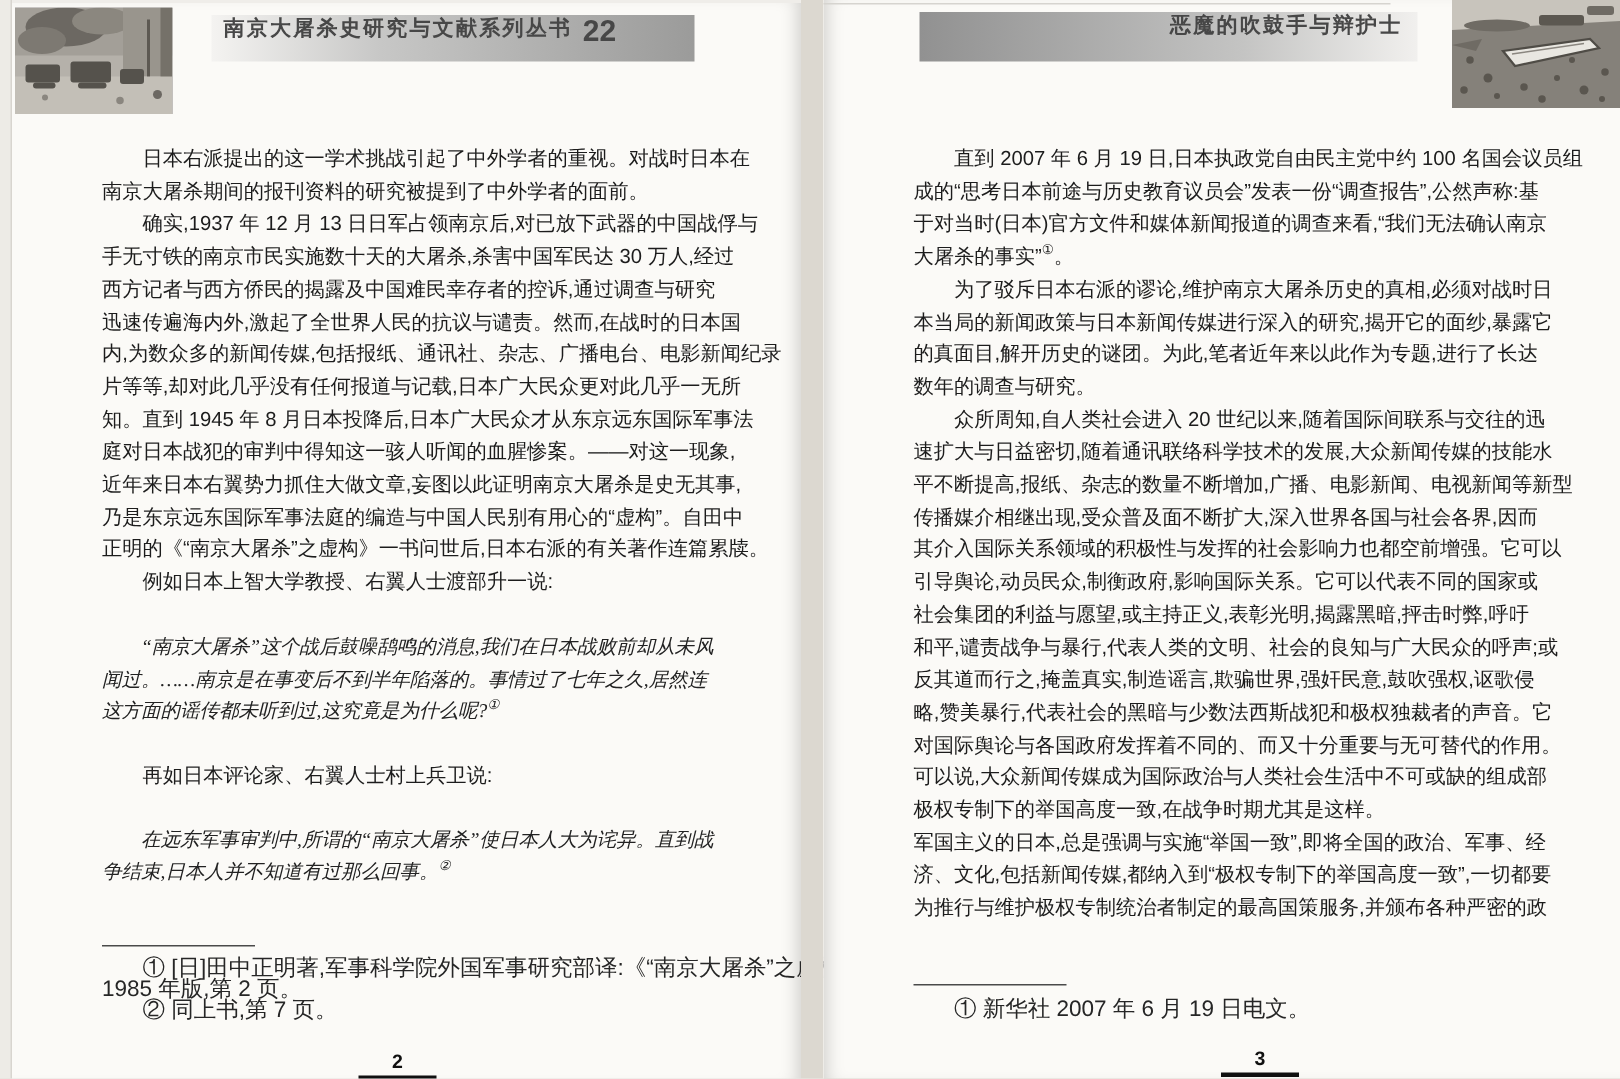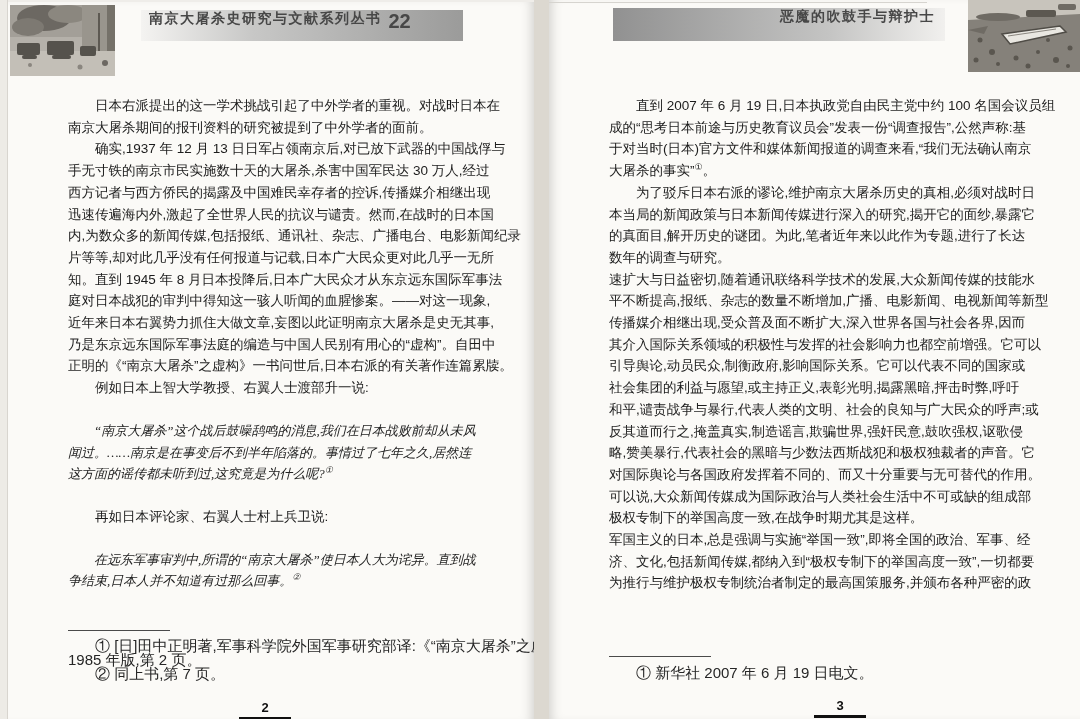--- a/index.html
+++ b/index.html
@@ -85,21 +85,21 @@
   </div>
 
   <div class="body-col" id="left-body">
       <div class="block paragraph">
         <div class="line first">日本右派提出的这一学术挑战引起了中外学者的重视。对战时日本在</div>
         <div class="line">南京大屠杀期间的报刊资料的研究被提到了中外学者的面前。</div>
       </div>
       <div class="block paragraph">
         <div class="line first">确实,1937 年 12 月 13 日日军占领南京后,对已放下武器的中国战俘与</div>
         <div class="line">手无寸铁的南京市民实施数十天的大屠杀,杀害中国军民达 30 万人,经过</div>
-        <div class="line">西方记者与西方侨民的揭露及中国难民幸存者的控诉,传播媒介相继出现</div>
+        <div class="line">西方记者与西方侨民的揭露及中国难民幸存者的控诉,通过调查与研究</div>
         <div class="line">迅速传遍海内外,激起了全世界人民的抗议与谴责。然而,在战时的日本国</div>
         <div class="line">内,为数众多的新闻传媒,包括报纸、通讯社、杂志、广播电台、电影新闻纪录</div>
         <div class="line">片等等,却对此几乎没有任何报道与记载,日本广大民众更对此几乎一无所</div>
         <div class="line">知。直到 1945 年 8 月日本投降后,日本广大民众才从东京远东国际军事法</div>
         <div class="line">庭对日本战犯的审判中得知这一骇人听闻的血腥惨案。——对这一现象,</div>
         <div class="line">近年来日本右翼势力抓住大做文章,妄图以此证明南京大屠杀是史无其事,</div>
         <div class="line">乃是东京远东国际军事法庭的编造与中国人民别有用心的“虚构”。自田中</div>
         <div class="line">正明的《“南京大屠杀”之虚构》一书问世后,日本右派的有关著作连篇累牍。</div>
       </div>
       <div class="block paragraph">
@@ -177,20 +177,21 @@
         <div class="line">于对当时(日本)官方文件和媒体新闻报道的调查来看,“我们无法确认南京</div>
         <div class="line">大屠杀的事实”<sup>①</sup>。</div>
       </div>
       <div class="block paragraph">
         <div class="line first">为了驳斥日本右派的谬论,维护南京大屠杀历史的真相,必须对战时日</div>
         <div class="line">本当局的新闻政策与日本新闻传媒进行深入的研究,揭开它的面纱,暴露它</div>
         <div class="line">的真面目,解开历史的谜团。为此,笔者近年来以此作为专题,进行了长达</div>
         <div class="line">数年的调查与研究。</div>
       </div>
       <div class="block paragraph">
+        <div class="line first">众所周知,自人类社会进入 20 世纪以来,随着国际间联系与交往的迅</div>
         <div class="line">速扩大与日益密切,随着通讯联络科学技术的发展,大众新闻传媒的技能水</div>
         <div class="line">平不断提高,报纸、杂志的数量不断增加,广播、电影新闻、电视新闻等新型</div>
         <div class="line">传播媒介相继出现,受众普及面不断扩大,深入世界各国与社会各界,因而</div>
         <div class="line">其介入国际关系领域的积极性与发挥的社会影响力也都空前增强。它可以</div>
         <div class="line">引导舆论,动员民众,制衡政府,影响国际关系。它可以代表不同的国家或</div>
         <div class="line">社会集团的利益与愿望,或主持正义,表彰光明,揭露黑暗,抨击时弊,呼吁</div>
         <div class="line">和平,谴责战争与暴行,代表人类的文明、社会的良知与广大民众的呼声;或</div>
         <div class="line">反其道而行之,掩盖真实,制造谣言,欺骗世界,强奸民意,鼓吹强权,讴歌侵</div>
         <div class="line">略,赞美暴行,代表社会的黑暗与少数法西斯战犯和极权独裁者的声音。它</div>
         <div class="line">对国际舆论与各国政府发挥着不同的、而又十分重要与无可替代的作用。</div>

